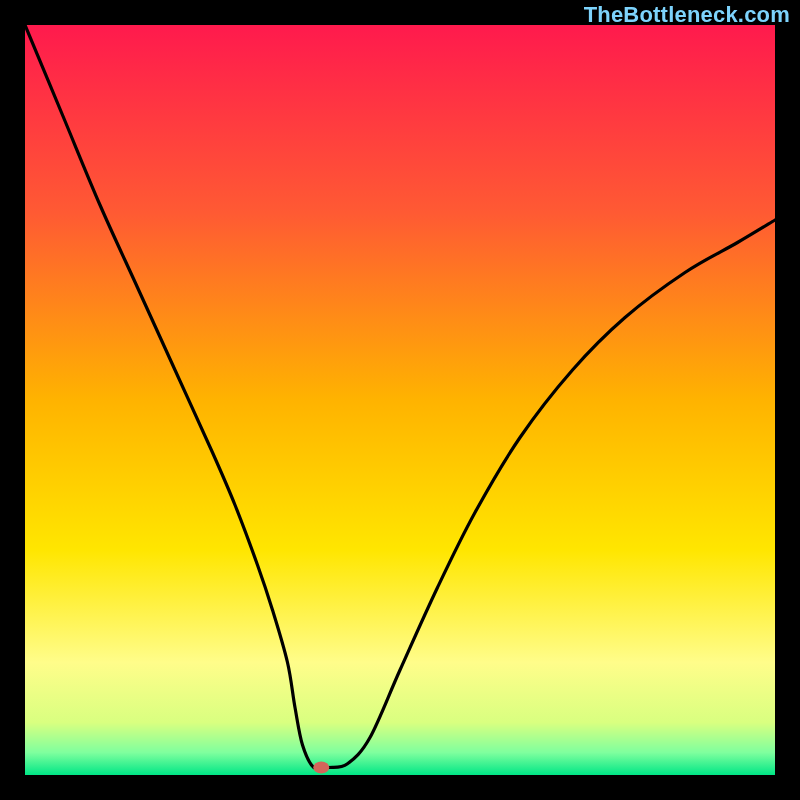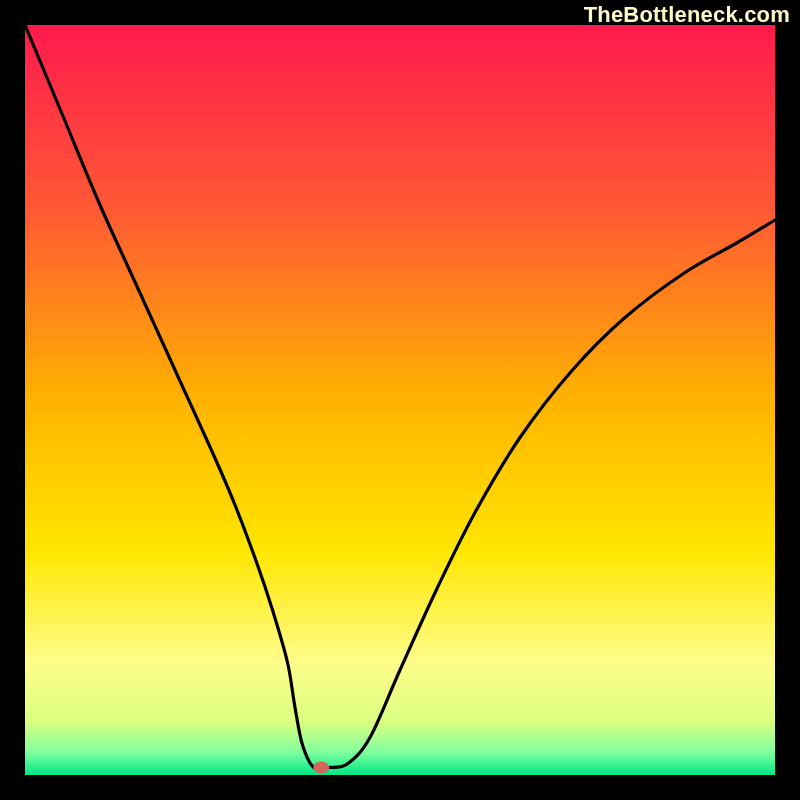--- a/index.html
+++ b/index.html
@@ -14,21 +14,21 @@
   .frame {
     position: relative;
     width: 800px;
     height: 800px;
     background: #000;
   }
   .watermark {
     position: absolute;
     top: 2px;
     right: 10px;
-    color: #fef9c3;
+    color: #7dd3fc;
     font-size: 22px;
     font-weight: 600;
     letter-spacing: 0.2px;
     z-index: 20;
     user-select: none;
   }
   .plot-outer {
     position: absolute;
     left: 25px;
     top: 25px;

